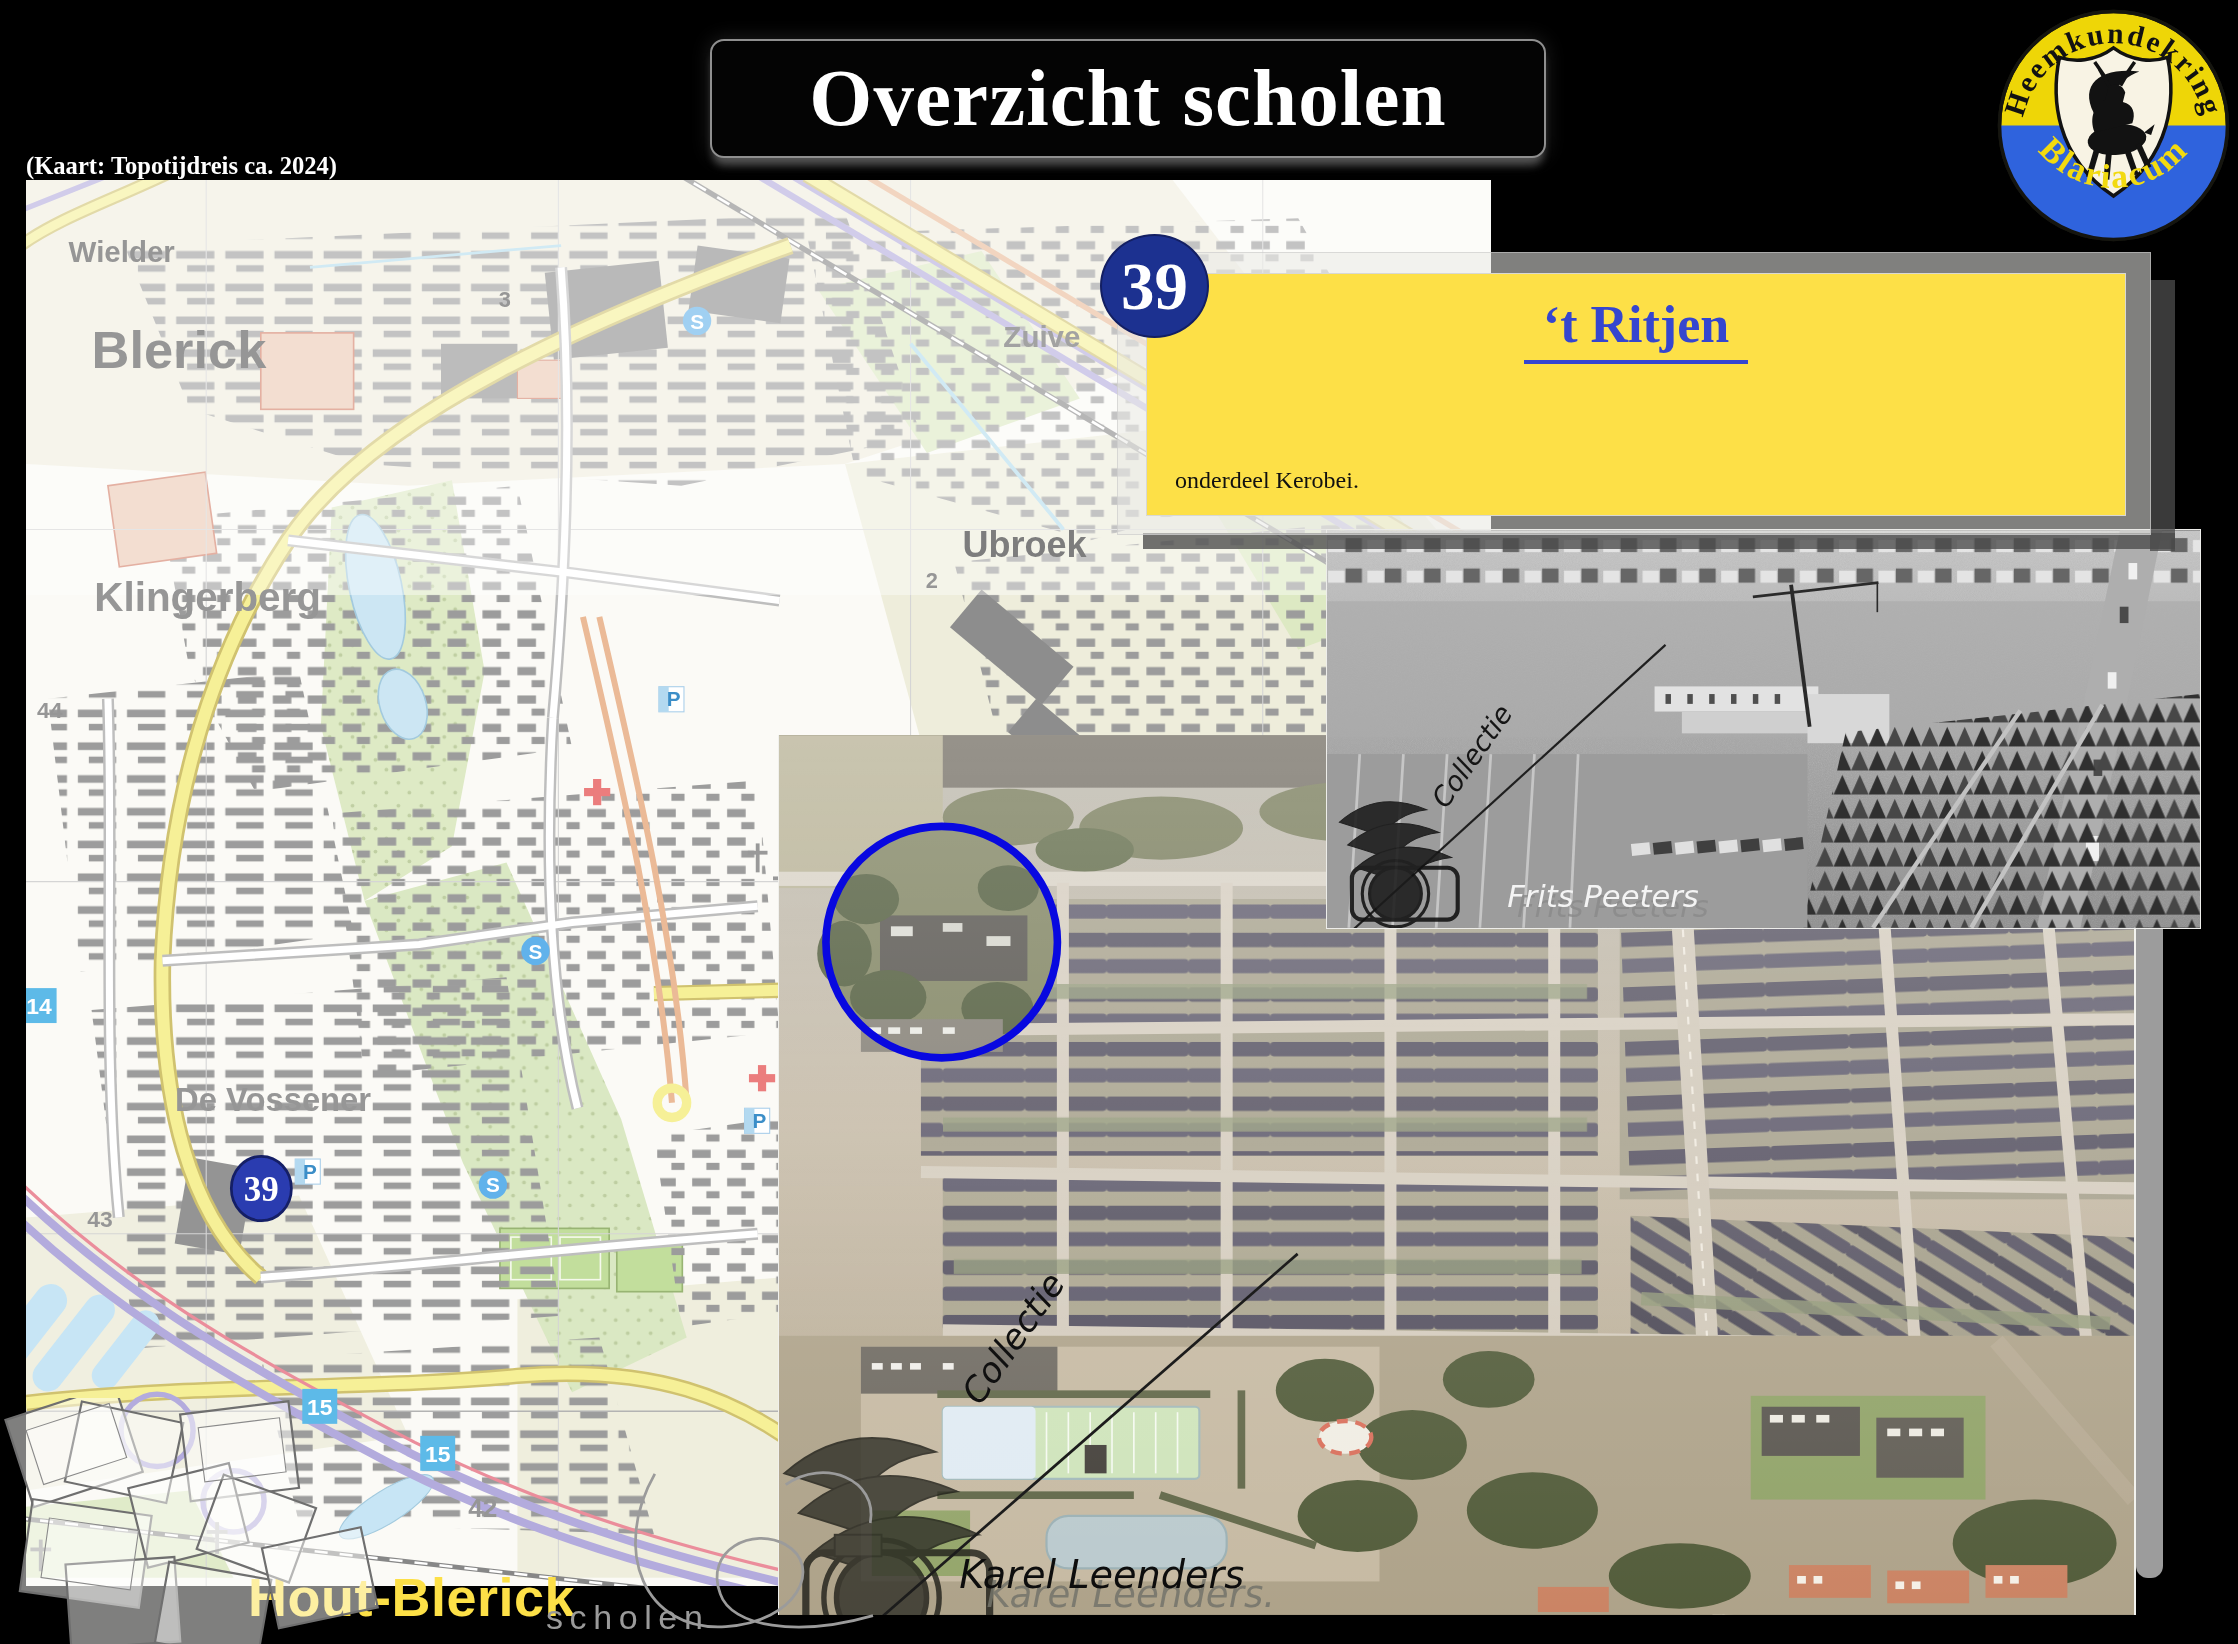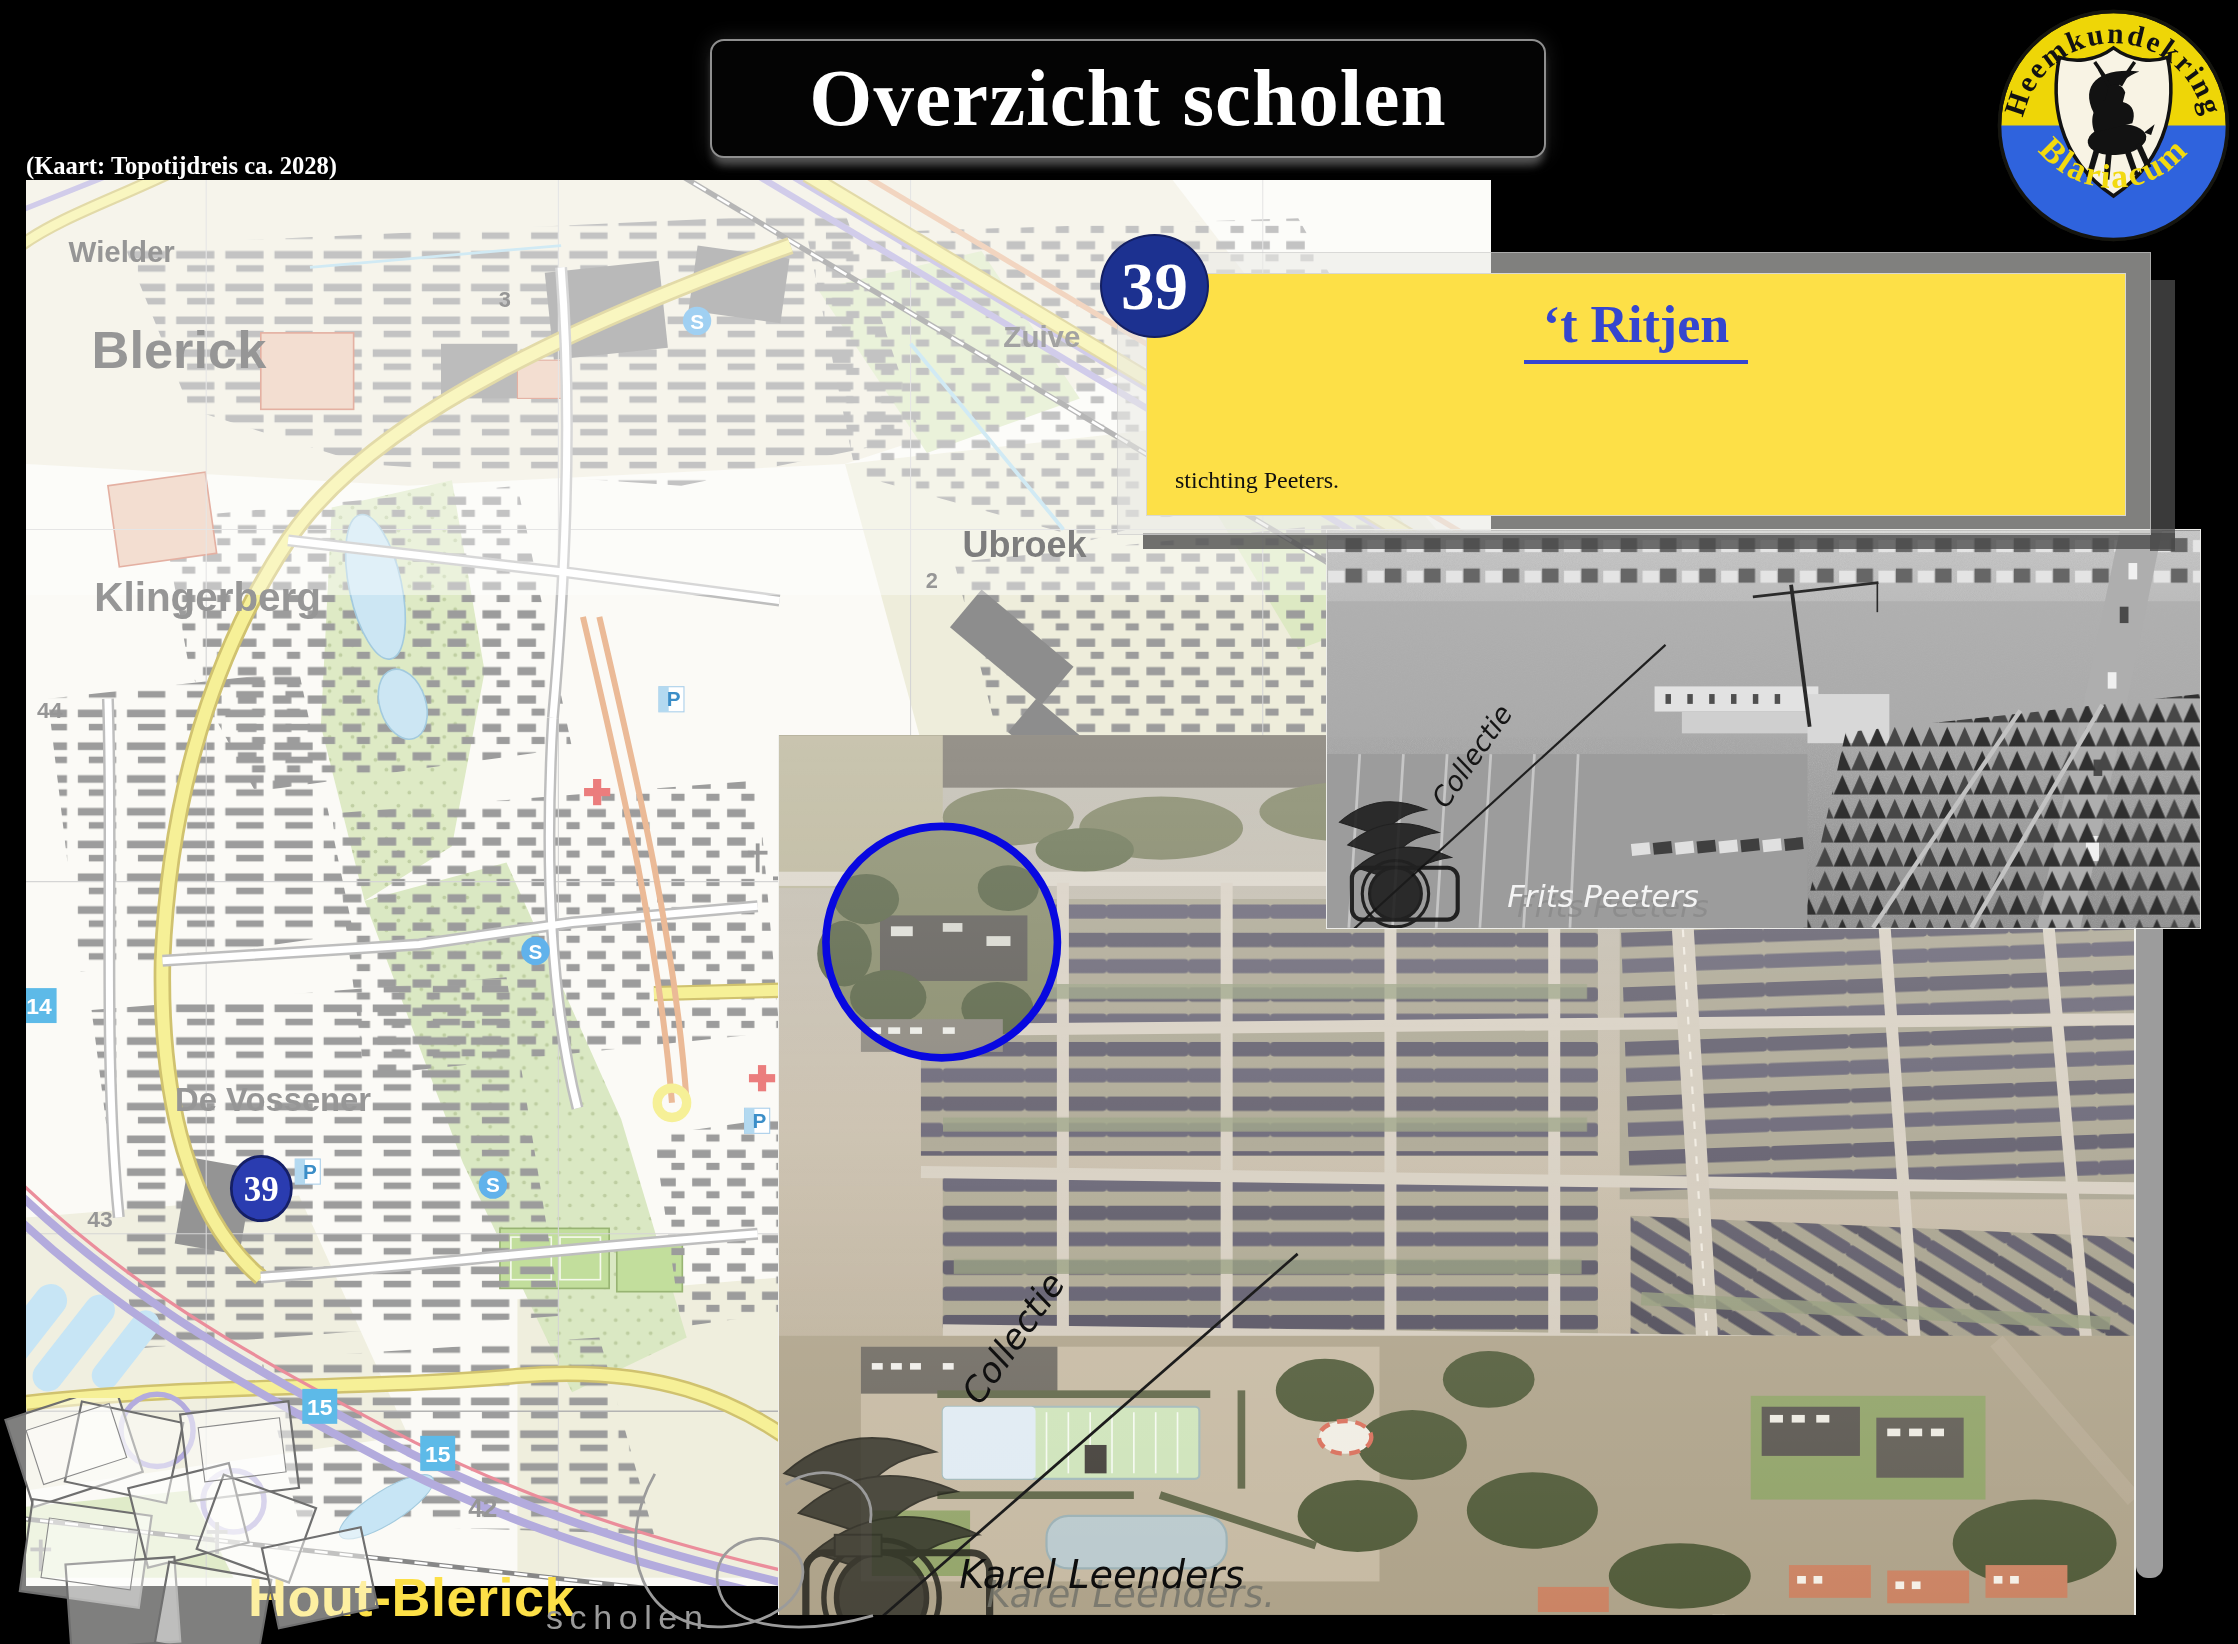--- a/index.html
+++ b/index.html
@@ -554,31 +554,31 @@
 </svg>
 </div>
 
 <div class="abs" id="card-shadow-r"></div>
 <div class="abs" id="card-shadow-b"></div>
 <div class="abs" id="card-frame"></div>
 <div class="abs" id="card-inner">
   <div id="card-title-wrap">
     <span id="card-title">‘t Ritjen</span>
   </div>
-  <div class="card-line" style="top:191px">stichting Peeters.</div>
+  <div class="card-line" style="top:191px">onderdeel Kerobei.</div>
 </div>
 
 <div class="abs" id="badge-39">
   <span>39</span>
 </div>
 
 <div class="abs" id="title-box">
   <h1>Overzicht scholen</h1>
 </div>
-<div class="abs" id="map-credit">(Kaart: Topotijdreis ca. 2028)</div>
+<div class="abs" id="map-credit">(Kaart: Topotijdreis ca. 2024)</div>
 
 <div class="abs" id="logo-wrap">
 <svg width="235" height="235" viewBox="0 0 200 200">
   <defs>
     <path id="arcT" d="M 22,108 A 78,78 0 1 1 178,108" fill="none"></path>
     <path id="arcB" d="M 21,90 A 81,81 0 0 0 179,90" fill="none"></path>
   </defs>
   <circle cx="100" cy="100" r="97" fill="#eed607" stroke="#15150f" stroke-width="3"></circle>
   <path d="M3,100 A97,97 0 0 0 197,100 Z" fill="#2f63dd"></path>
   <circle cx="100" cy="100" r="97" fill="none" stroke="#15150f" stroke-width="3"></circle>

